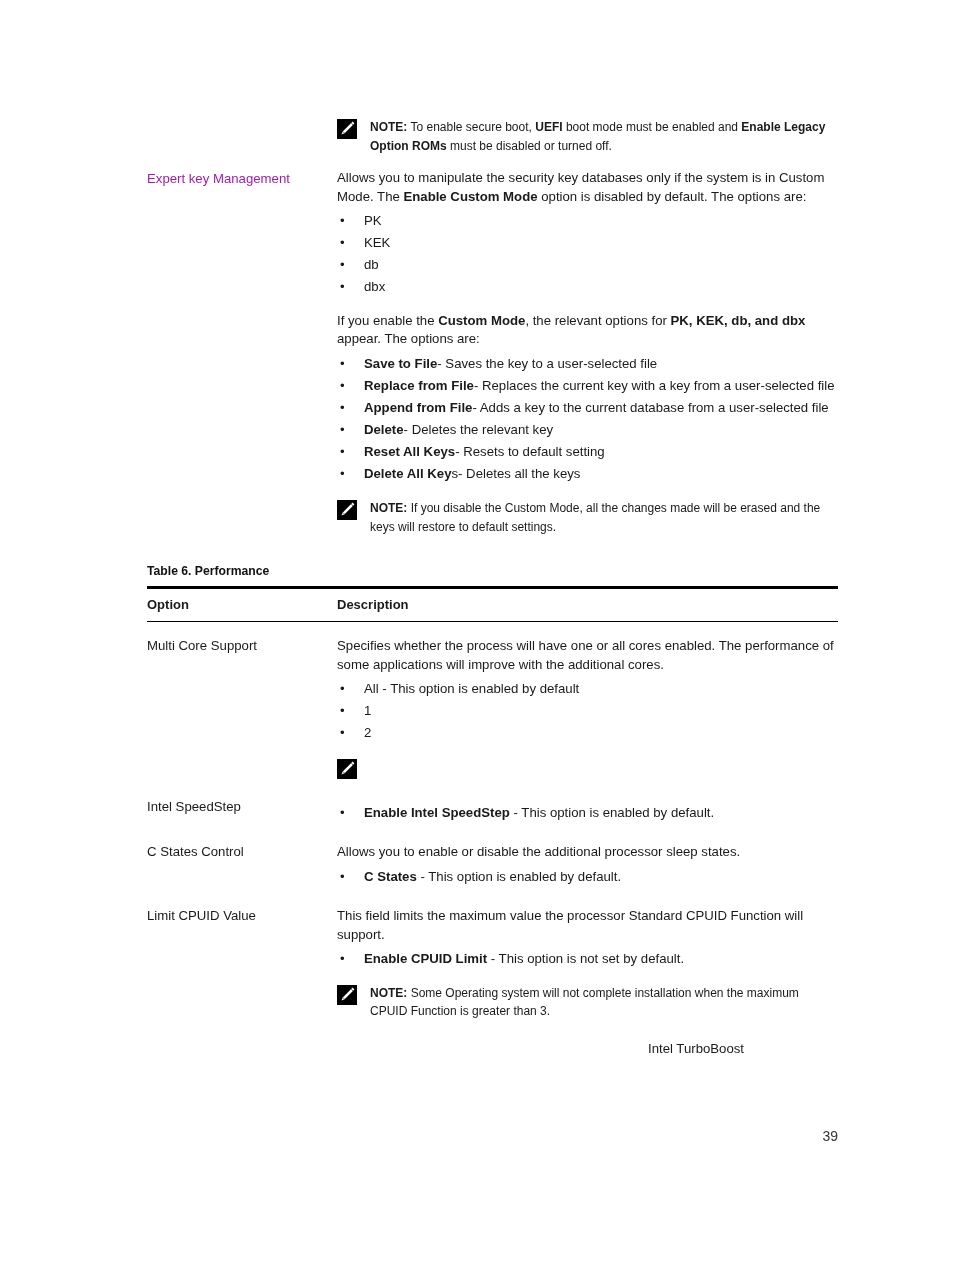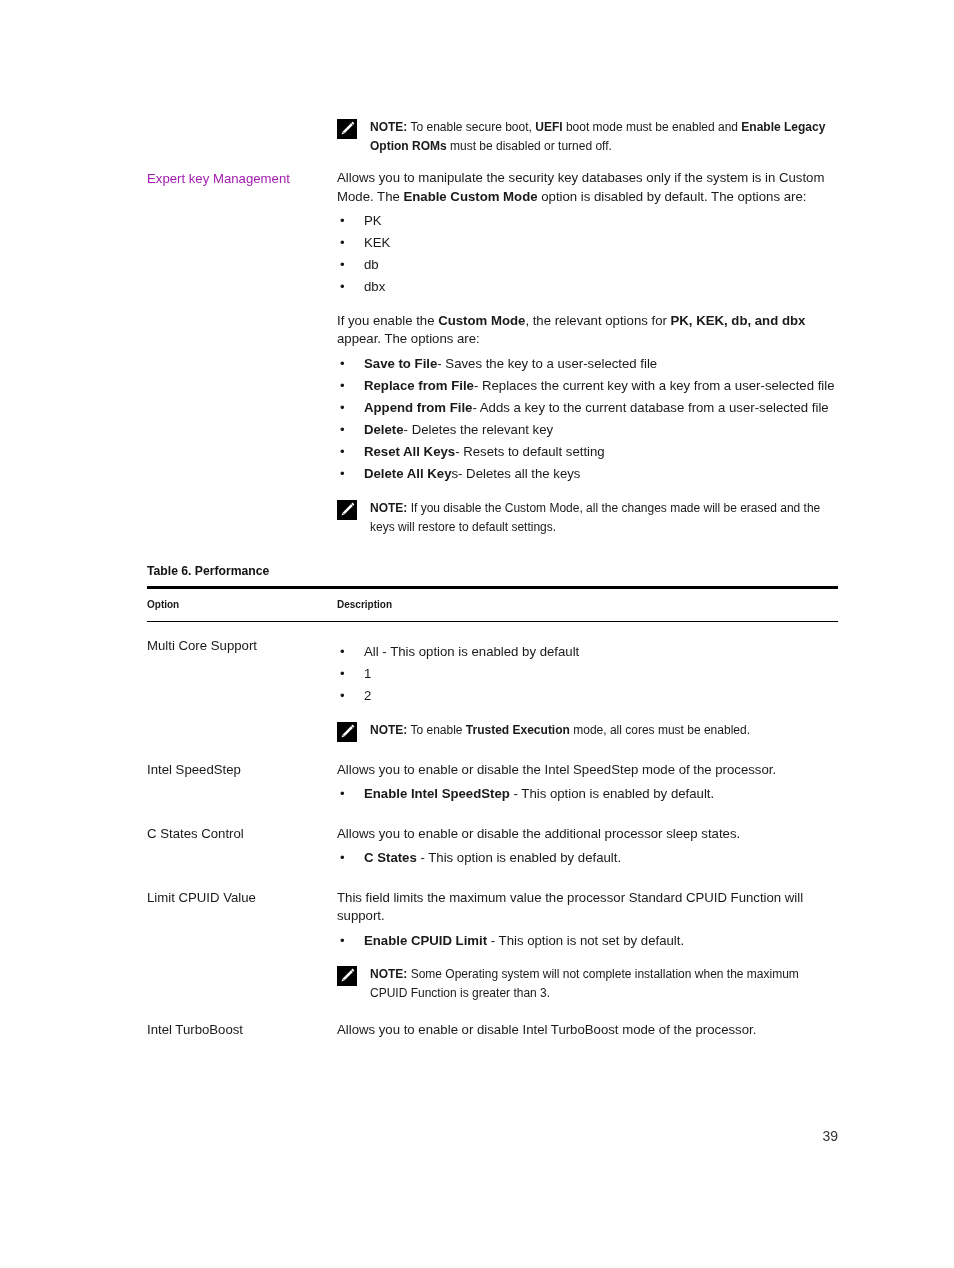--- a/index.html
+++ b/index.html
@@ -113,21 +113,21 @@
   }
   .rule-thin {
     border-top: 1.6px solid #000;
     width: 691px;
   }
   .thead {
     display: flex;
     padding: 7px 0 7px 0;
   }
   .thead .th {
-    font-size: 10px;
+    font-size: 13px;
     font-weight: bold;
     line-height: 18px;
   }
   .th-option { width: 190px; flex: 0 0 190px; }
   .th-desc { flex: 1 1 auto; }
 
   .tbody .trow {
     display: flex;
     align-items: flex-start;
     padding-top: 14px;
@@ -232,43 +232,42 @@
         <div class="th th-desc">Description</div>
       </div>
 
       <div class="rule-thin"></div>
 
       <div class="tbody">
 
         <div class="trow">
           <div class="tc-option">Multi Core Support</div>
           <div class="tc-desc">
+            <p class="para">Specifies whether the process will have one or all cores enabled. The performance of some applications will improve with the additional cores.</p>
             <ul class="bul loose">
               <li><span class="bullet">•</span><span>All - This option is enabled by default</span></li>
               <li><span class="bullet">•</span><span>1</span></li>
               <li><span class="bullet">•</span><span>2</span></li>
             </ul>
             <div class="note" style="margin-top:15px;">
               <span class="note-icon">
                 <svg width="20" height="20" viewBox="0 0 20 20">
                   <rect x="0" y="0" width="20" height="20" fill="#000"></rect>
                   <path d="M15.6 2.6 L17.4 4.4 L7.6 14.2 L4.4 15.6 L5.8 12.4 Z" fill="#fff"></path>
                   <path d="M14.2 4.0 L16.0 5.8" stroke="#000" stroke-width="0.7" fill="none"></path>
                   <path d="M6.2 12.8 L7.2 13.8" stroke="#000" stroke-width="0.7" fill="none"></path>
                 </svg>
               </span>
-              <span class="note-text" style="white-space:nowrap;"><b>NOTE:</b><span> To enable </span><b>Trusted Execution</b><span> mode, all cores must be enabled.</span></span>
             </div>
           </div>
         </div>
 
         <div class="trow" style="padding-top:19px;">
           <div class="tc-option">Intel SpeedStep</div>
           <div class="tc-desc">
-            <p class="para">Allows you to enable or disable the Intel SpeedStep mode of the processor.</p>
             <ul class="bul">
               <li><span class="bullet">•</span><b>Enable Intel SpeedStep</b><span> - This option is enabled by default.</span></li>
             </ul>
           </div>
         </div>
 
         <div class="trow" style="padding-top:19px;">
           <div class="tc-option">C States Control</div>
           <div class="tc-desc">
             <p class="para">Allows you to enable or disable the additional processor sleep states.</p>
@@ -294,23 +293,20 @@
                   <path d="M6.2 12.8 L7.2 13.8" stroke="#000" stroke-width="0.7" fill="none"></path>
                 </svg>
               </span>
               <span class="note-text"><b>NOTE:</b><span> Some Operating system will not complete installation when the maximum CPUID Function is greater than 3.</span></span>
             </div>
           </div>
         </div>
 
         <div class="trow" style="padding-top:19px;">
           <div class="tc-option">Intel TurboBoost</div>
-          <div class="tc-desc">
-            <p class="para" style="white-space:nowrap;">Allows you to enable or disable Intel TurboBoost mode of the processor.</p>
-          </div>
         </div>
 
       </div>
     </div>
 
   </div>
 
   <div class="page-number">39</div>
 </div>
 

